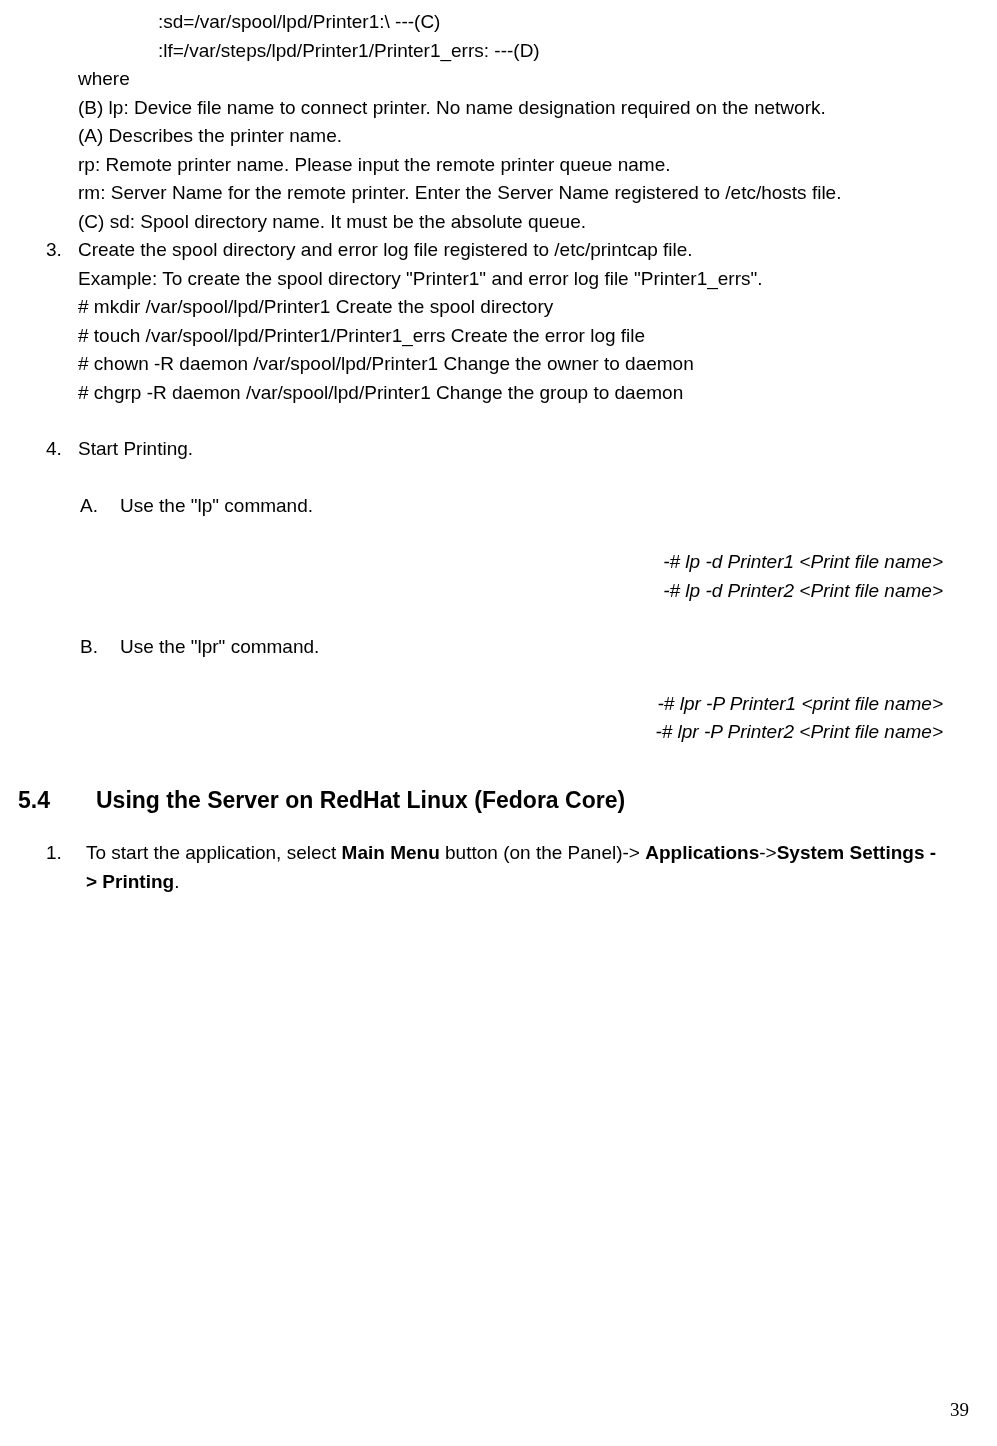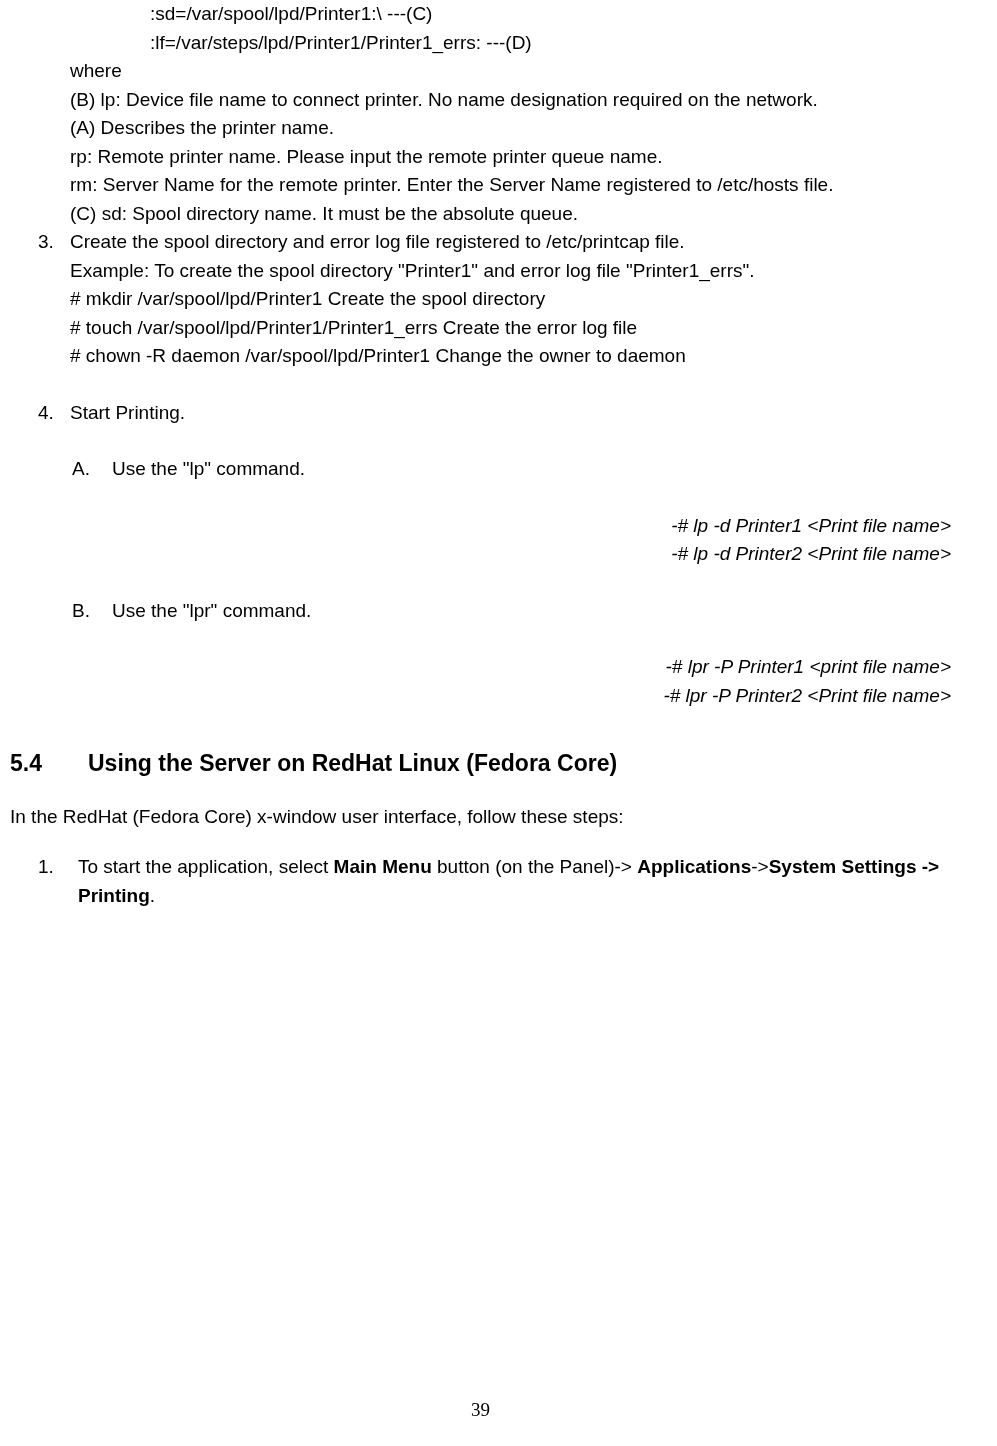--- a/index.html
+++ b/index.html
@@ -7,21 +7,21 @@
       font-size: 19px;
       line-height: 1.5;
       margin: 0;
       padding: 0;
       background: white;
       color: #000;
     }
     .page {
       width: 961px;
       min-height: 1446px;
-      padding: 0;
+      padding: 8px;
       box-sizing: border-box;
       position: relative;
     }
     .content {
       padding: 0 10px 0 10px;
     }
     .indent1 {
       margin-left: 60px;
     }
     .indent2 {
@@ -80,21 +80,21 @@
       width: 40px;
       flex-shrink: 0;
     }
     .ol-body2 {
       flex: 1;
     }
     .page-number {
       position: absolute;
       bottom: 22px;
       width: 100%;
-      text-align: center;
+      text-align: right;
       font-family: "Times New Roman", Times, serif;
       font-size: 19px;
     }
     .bold {
       font-weight: bold;
       text-align: center;
     }
   </style>
 </head>
 <body>
@@ -112,20 +112,21 @@
     <div class="indent1">(C) sd: Spool directory name. It must be the absolute queue.</div>
 
     <div class="ol-item para">
       <div class="ol-num">3.</div>
       <div class="ol-body">
         <div>Create the spool directory and error log file registered to /etc/printcap file.</div>
         <div>Example: To create the spool directory "Printer1" and error log file "Printer1_errs".</div>
         <div># mkdir /var/spool/lpd/Printer1 Create the spool directory</div>
         <div># touch /var/spool/lpd/Printer1/Printer1_errs Create the error log file</div>
         <div># chown -R daemon /var/spool/lpd/Printer1 Change the owner to daemon</div>
+        <div># chgrp -R daemon /var/spool/lpd/Printer1 Change the group to daemon</div>
       </div>
     </div>
 
     <div class="ol-item para">
       <div class="ol-num">4.</div>
       <div class="ol-body">
         <div>Start Printing.</div>
       </div>
     </div>
 
@@ -144,21 +145,20 @@
         <div class="para">Use the "lpr" command.</div>
       </div>
     </div>
     <div class="indent4 italic">-# lpr -P Printer1   &lt;print file name&gt;</div>
     <div class="indent4 italic para">-# lpr -P Printer2 &lt;Print file name&gt;</div>
 
     <div class="section-heading">
       <span class="section-num">5.4</span><span>Using the Server on RedHat Linux (Fedora Core)</span>
     </div>
 
-    <div class="intro-para">In the RedHat (Fedora Core) x-window user interface, follow these steps:</div>
 
     <div class="ol-item2">
       <div class="ol-num2">1.</div>
       <div class="ol-body2">
         <span>To start the application, select </span><span class="bold">Main Menu</span><span> button (on the Panel)-&gt; </span><span class="bold">Applications</span><span>-&gt;</span><span class="bold">System Settings -&gt; Printing</span><span>.</span>
       </div>
     </div>
 
   </div>
   <div class="page-number">39</div>

